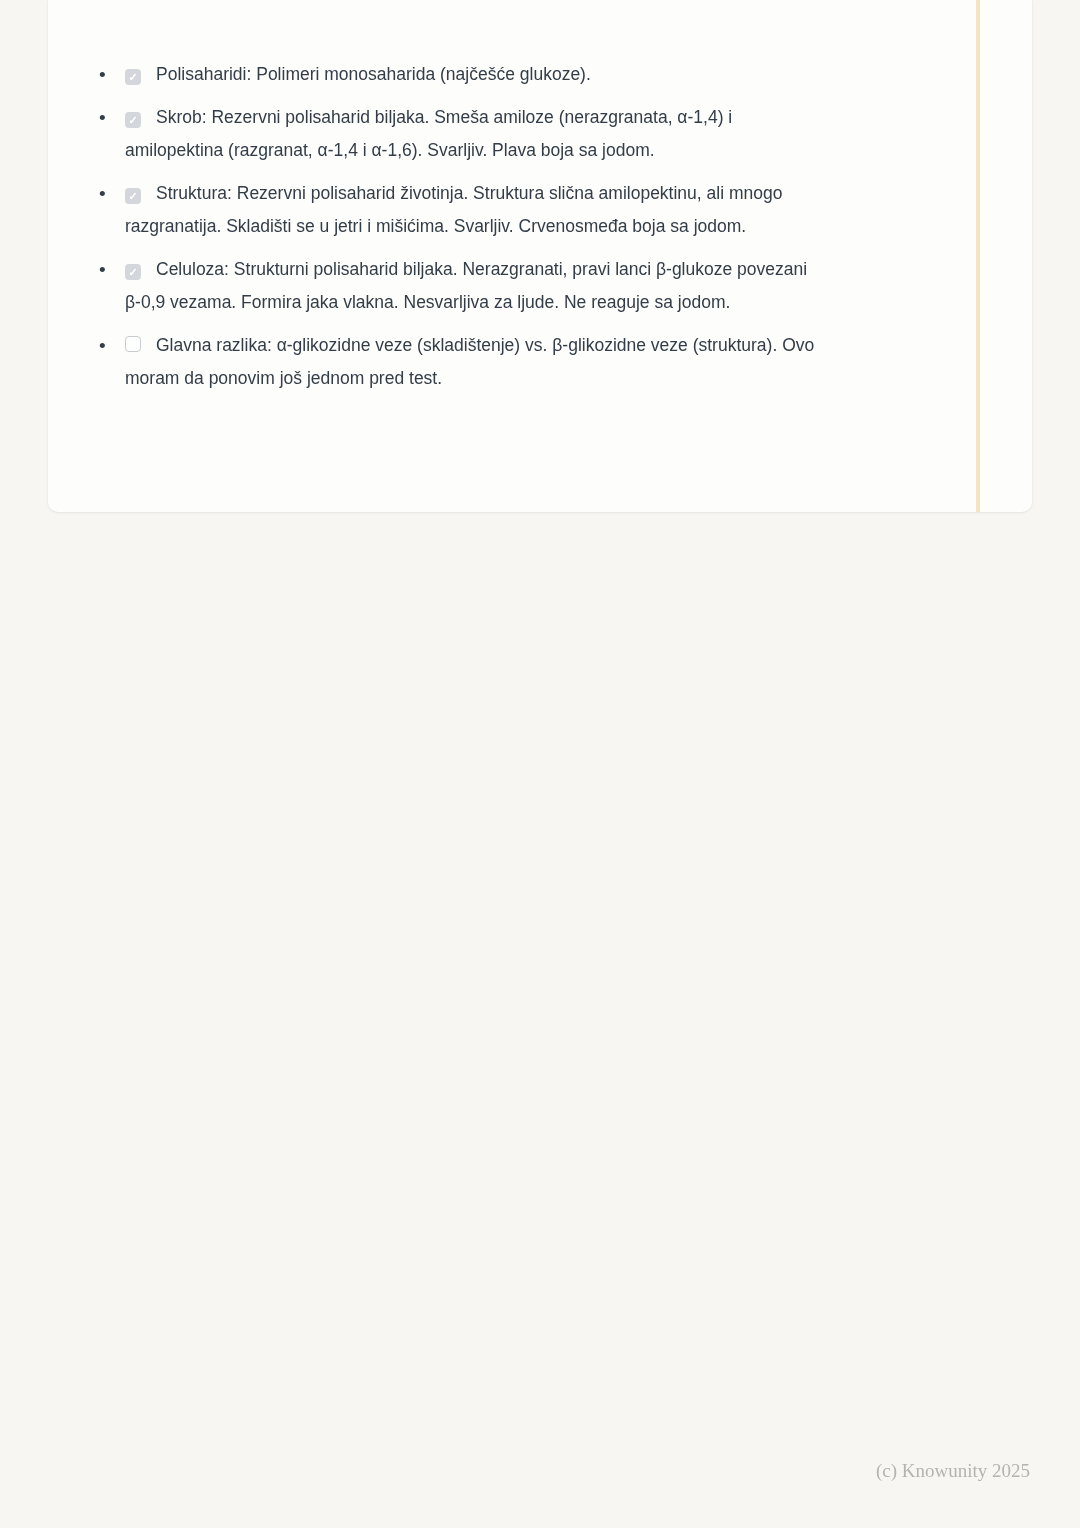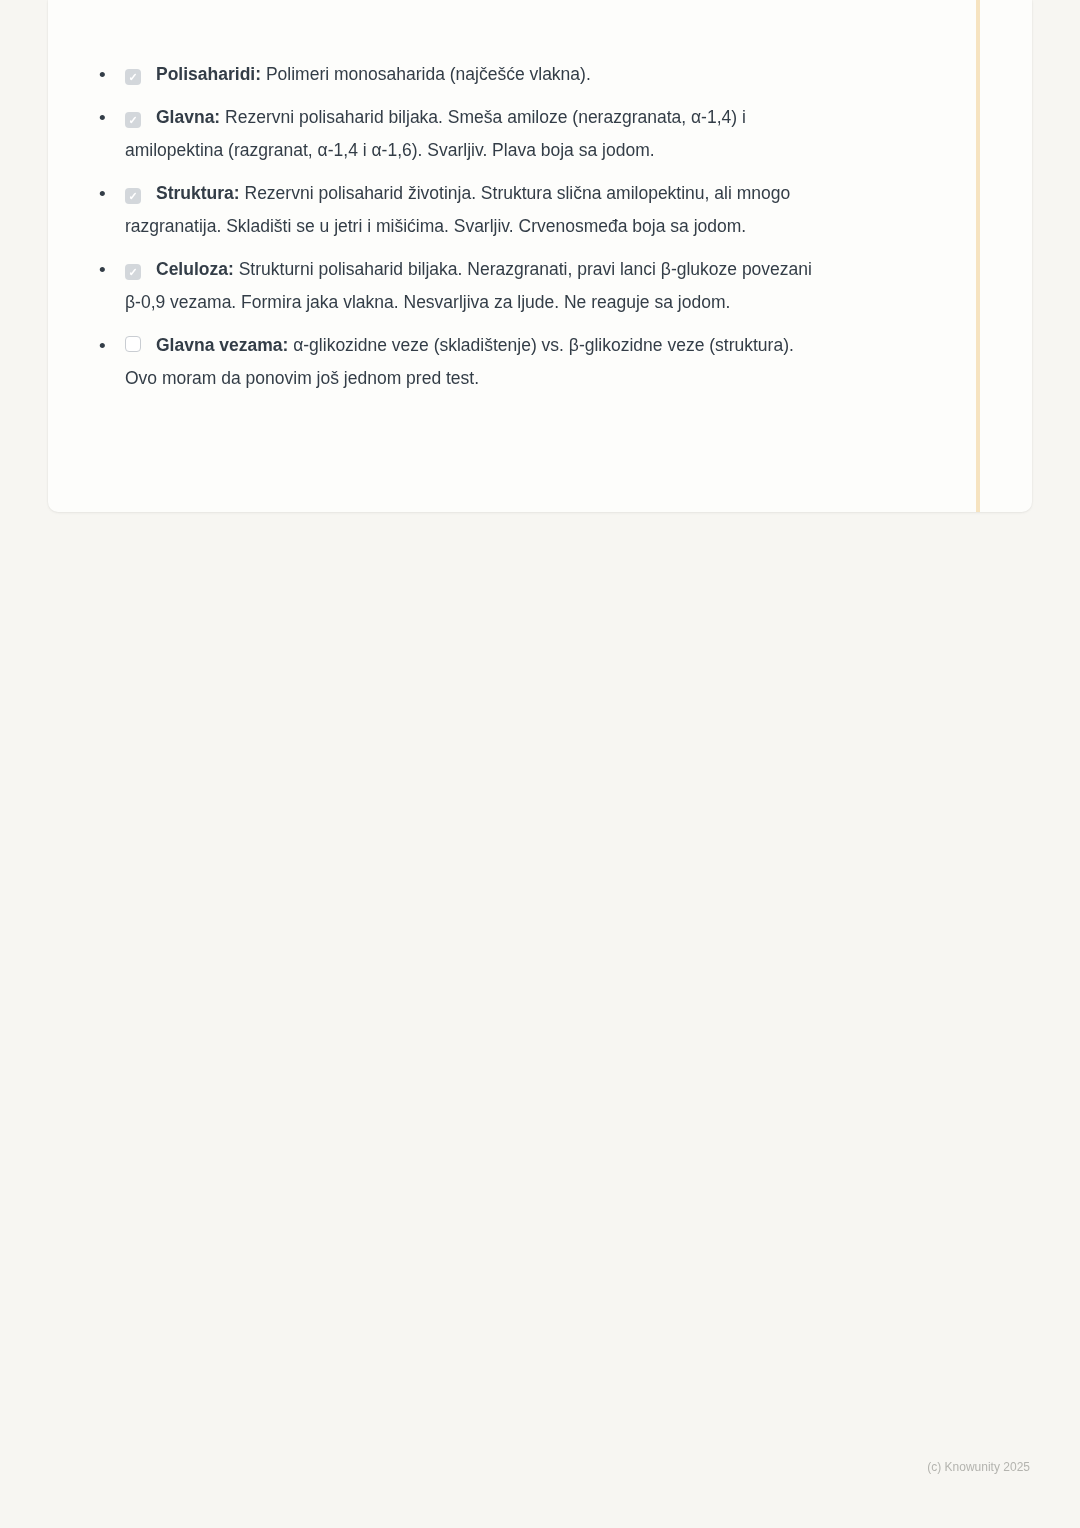--- a/index.html
+++ b/index.html
@@ -74,41 +74,42 @@
   }
   .checkbox.checked {
     background: var(--cb-bg);
     color: #ffffff;
   }
   .checkbox.unchecked {
     background: #ffffff;
     border: 1.5px solid var(--cb-border);
   }
   .item-label {
-    font-weight: 700;
+    font-weight: 400;
   }
   .page-footer {
     position: absolute;
     right: 50px;
     top: 1460px;
-    font-size: 12px;
+    font-size: 19px;
     color: var(--footer);
+    font-family: Liberation Serif, serif;
   }
 </style>
 </head>
 <body>
 
 <main class="note-card">
   <ul class="checklist">
-  <li class="checklist-item"><span class="bullet">•</span><span class="checkbox checked">✓</span><strong class="item-label">Polisaharidi:</strong> <span class="item-text">Polimeri monosaharida (najčešće vlakna).</span></li>
+  <li class="checklist-item"><span class="bullet">•</span><span class="checkbox checked">✓</span><strong class="item-label">Polisaharidi:</strong> <span class="item-text">Polimeri monosaharida (najčešće glukoze).</span></li>
 
-  <li class="checklist-item"><span class="bullet">•</span><span class="checkbox checked">✓</span><strong class="item-label">Glavna:</strong> <span class="item-text">Rezervni polisaharid biljaka. Smeša amiloze (nerazgranata, α-1,4) i amilopektina (razgranat, α-1,4 i α-1,6). Svarljiv. Plava boja sa jodom.</span></li>
+  <li class="checklist-item"><span class="bullet">•</span><span class="checkbox checked">✓</span><strong class="item-label">Skrob:</strong> <span class="item-text">Rezervni polisaharid biljaka. Smeša amiloze (nerazgranata, α-1,4) i amilopektina (razgranat, α-1,4 i α-1,6). Svarljiv. Plava boja sa jodom.</span></li>
 
   <li class="checklist-item"><span class="bullet">•</span><span class="checkbox checked">✓</span><strong class="item-label">Struktura:</strong> <span class="item-text">Rezervni polisaharid životinja. Struktura slična amilopektinu, ali mnogo razgranatija. Skladišti se u jetri i mišićima. Svarljiv. Crvenosmeđa boja sa jodom.</span></li>
 
   <li class="checklist-item"><span class="bullet">•</span><span class="checkbox checked">✓</span><strong class="item-label">Celuloza:</strong> <span class="item-text">Strukturni polisaharid biljaka. Nerazgranati, pravi lanci β-glukoze povezani β-0,9 vezama. Formira jaka vlakna. Nesvarljiva za ljude. Ne reaguje sa jodom.</span></li>
 
-  <li class="checklist-item"><span class="bullet">•</span><span class="checkbox unchecked"></span><strong class="item-label">Glavna vezama:</strong> <span class="item-text">α-glikozidne veze (skladištenje) vs. β-glikozidne veze (struktura). Ovo moram da ponovim još jednom pred test.</span></li>
+  <li class="checklist-item"><span class="bullet">•</span><span class="checkbox unchecked"></span><strong class="item-label">Glavna razlika:</strong> <span class="item-text">α-glikozidne veze (skladištenje) vs. β-glikozidne veze (struktura). Ovo moram da ponovim još jednom pred test.</span></li>
 </ul>
   <div class="accent-line"></div>
 </main>
 
 <div class="page-footer">(c) Knowunity 2025</div>
 
 </body></html>

